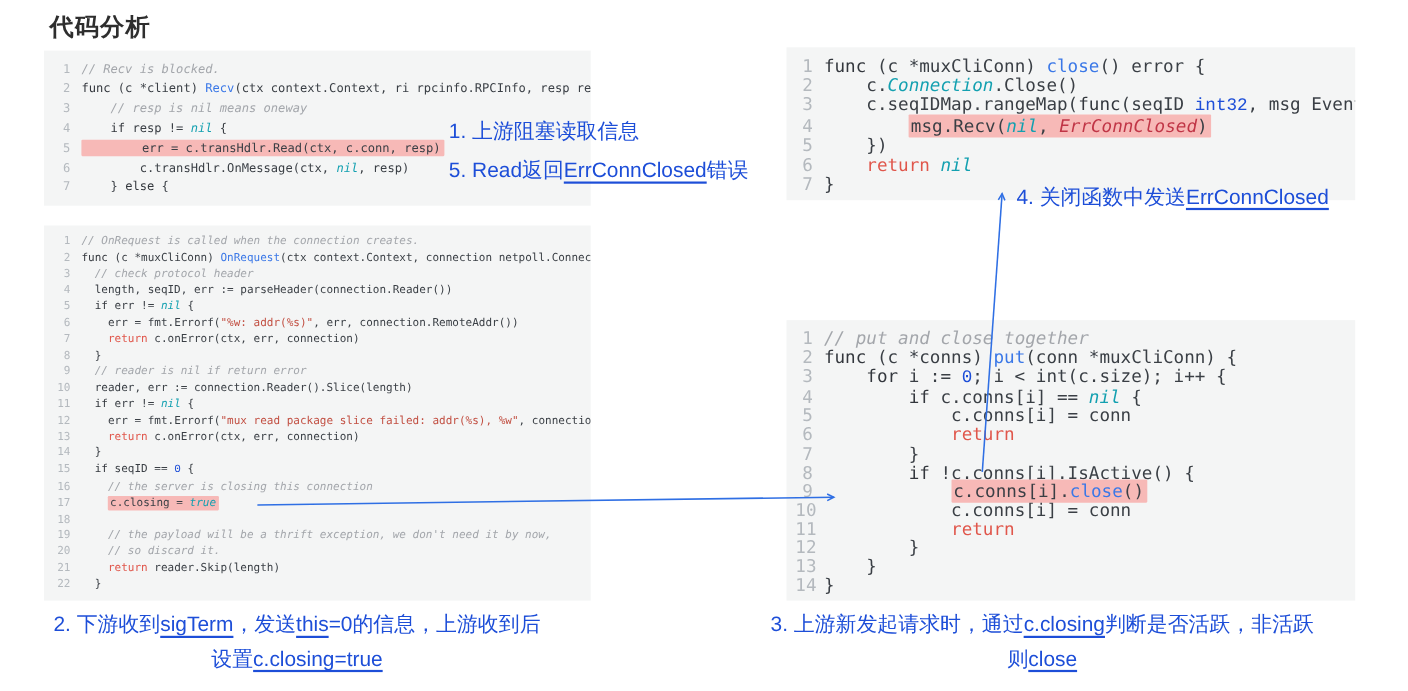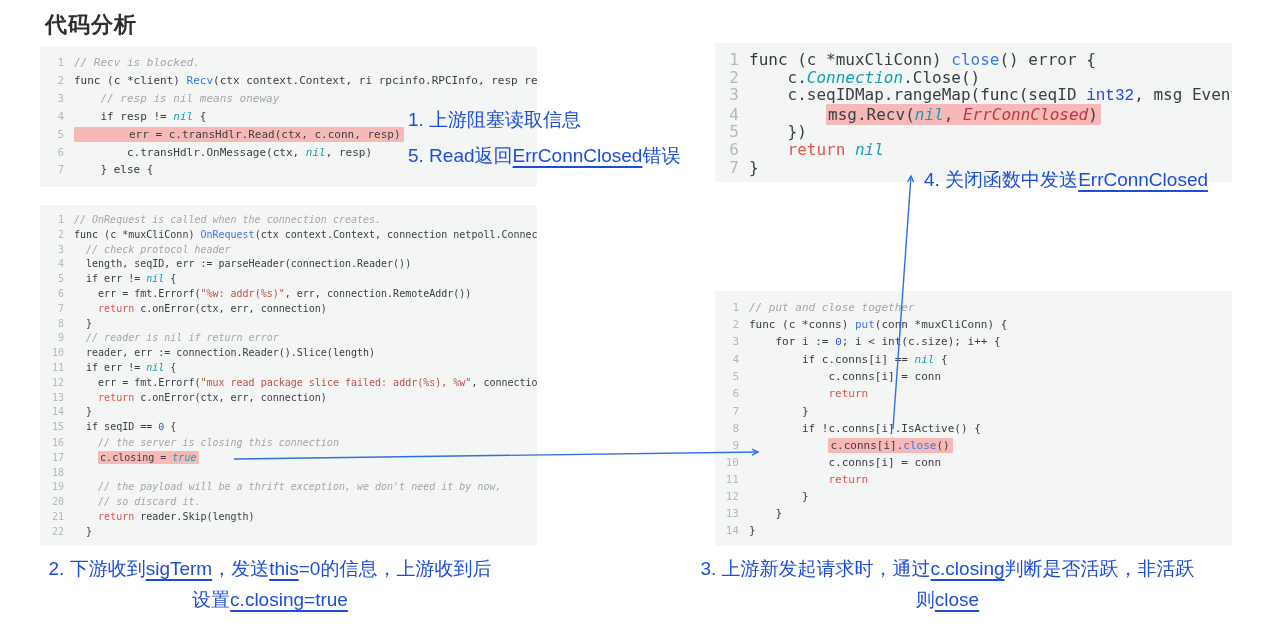--- a/index.html
+++ b/index.html
@@ -27,21 +27,21 @@
     color: #3a3f45;
   }
   .code-line { white-space: pre; }
   .ln {
     display: inline-block; width: 16px; text-align: right;
     margin-right: 10px; color: #b4b9be;
   }
   #block-recv      { left: 40px;  top: 46px;  width: 497px; height: 141px; font-size: 11px;   line-height: 17.9px; }
   #block-close     { left: 715px; top: 43px;  width: 517px; height: 139px; font-size: 16px;   line-height: 17.6px; }
   #block-onrequest { left: 40px;  top: 205px; width: 497px; height: 341px; font-size: 10px;   line-height: 14.8px; }
-  #block-put       { left: 715px; top: 291px; width: 517px; height: 255px; font-size: 11px;   line-height: 17.1px; }
+  #block-put       { left: 715px; top: 291px; width: 517px; height: 255px; font-size: 16px;   line-height: 17.1px; }
   .tok-txt { }
   .tok-cmt { color: #a3a6ab; font-style: italic; }
   .tok-kw  { color: #33373d; }
   .tok-ret { color: #e0564b; }
   .tok-fn  { color: #3b78e7; }
   .tok-str { color: #c25043; }
   .tok-num { color: #1d4ed8; font-family: Liberation Mono, monospace; }
   .tok-lit { color: #13a0b0; font-style: italic; }
   .tok-err { color: #c03546; font-style: italic; }
   .hl { background: var(--hl-pink); padding: 1px 3px 1px 2px; border-radius: 1px; }

